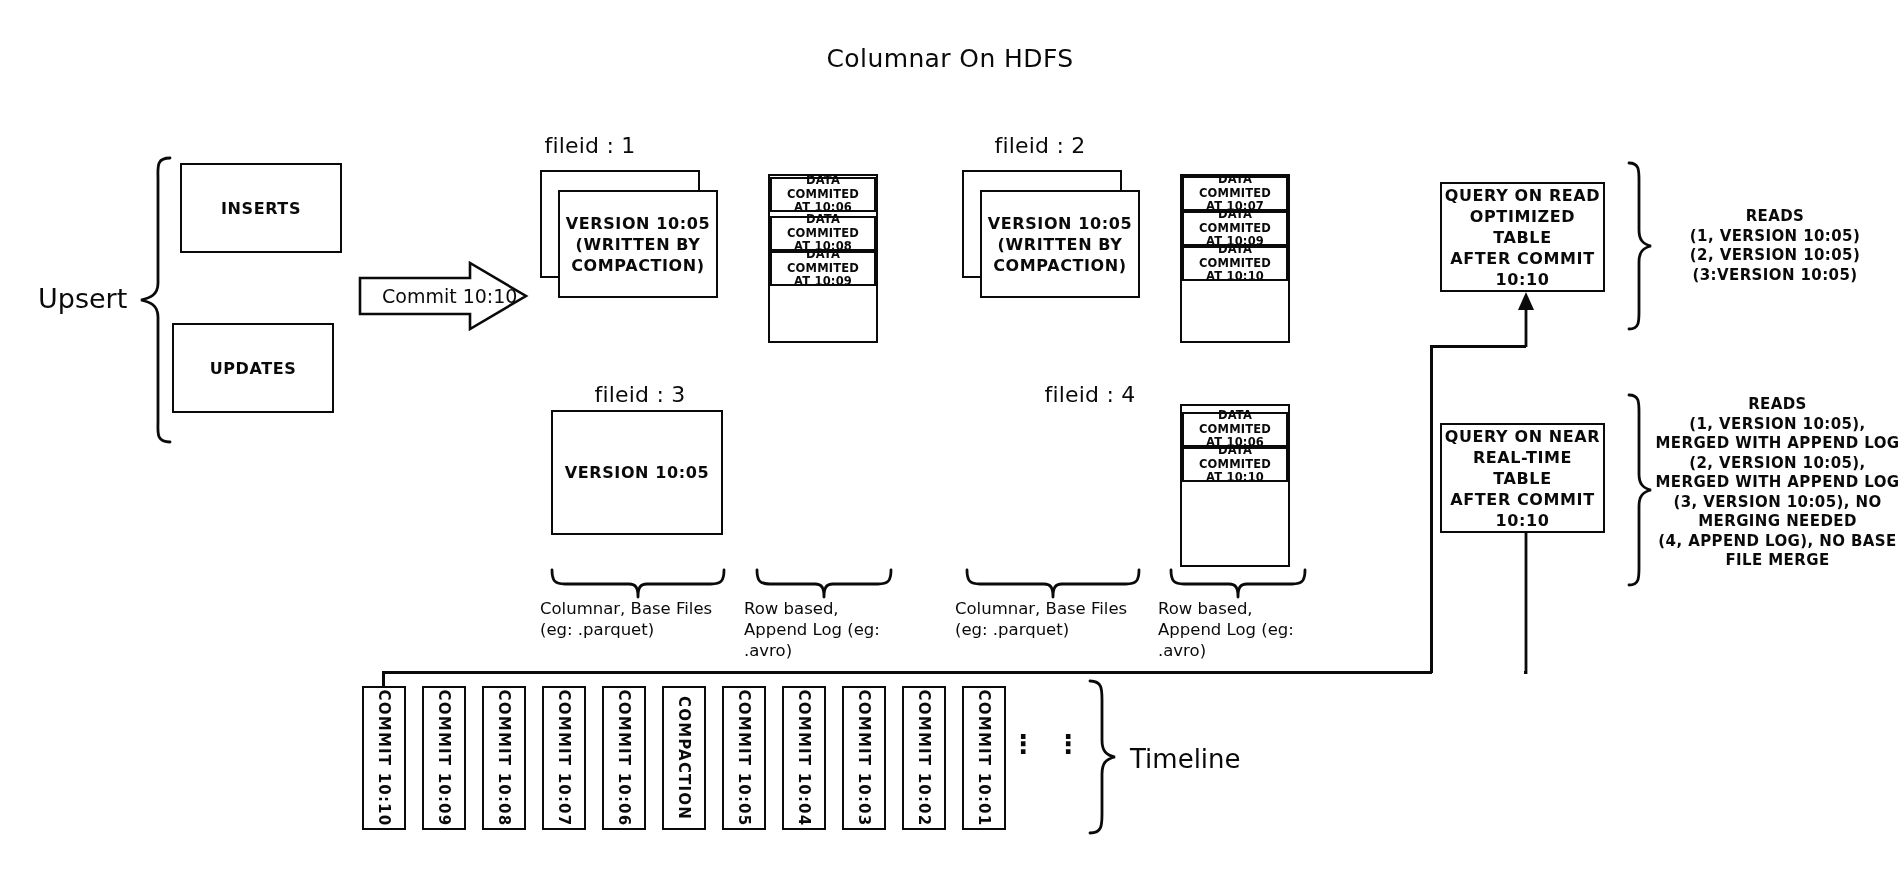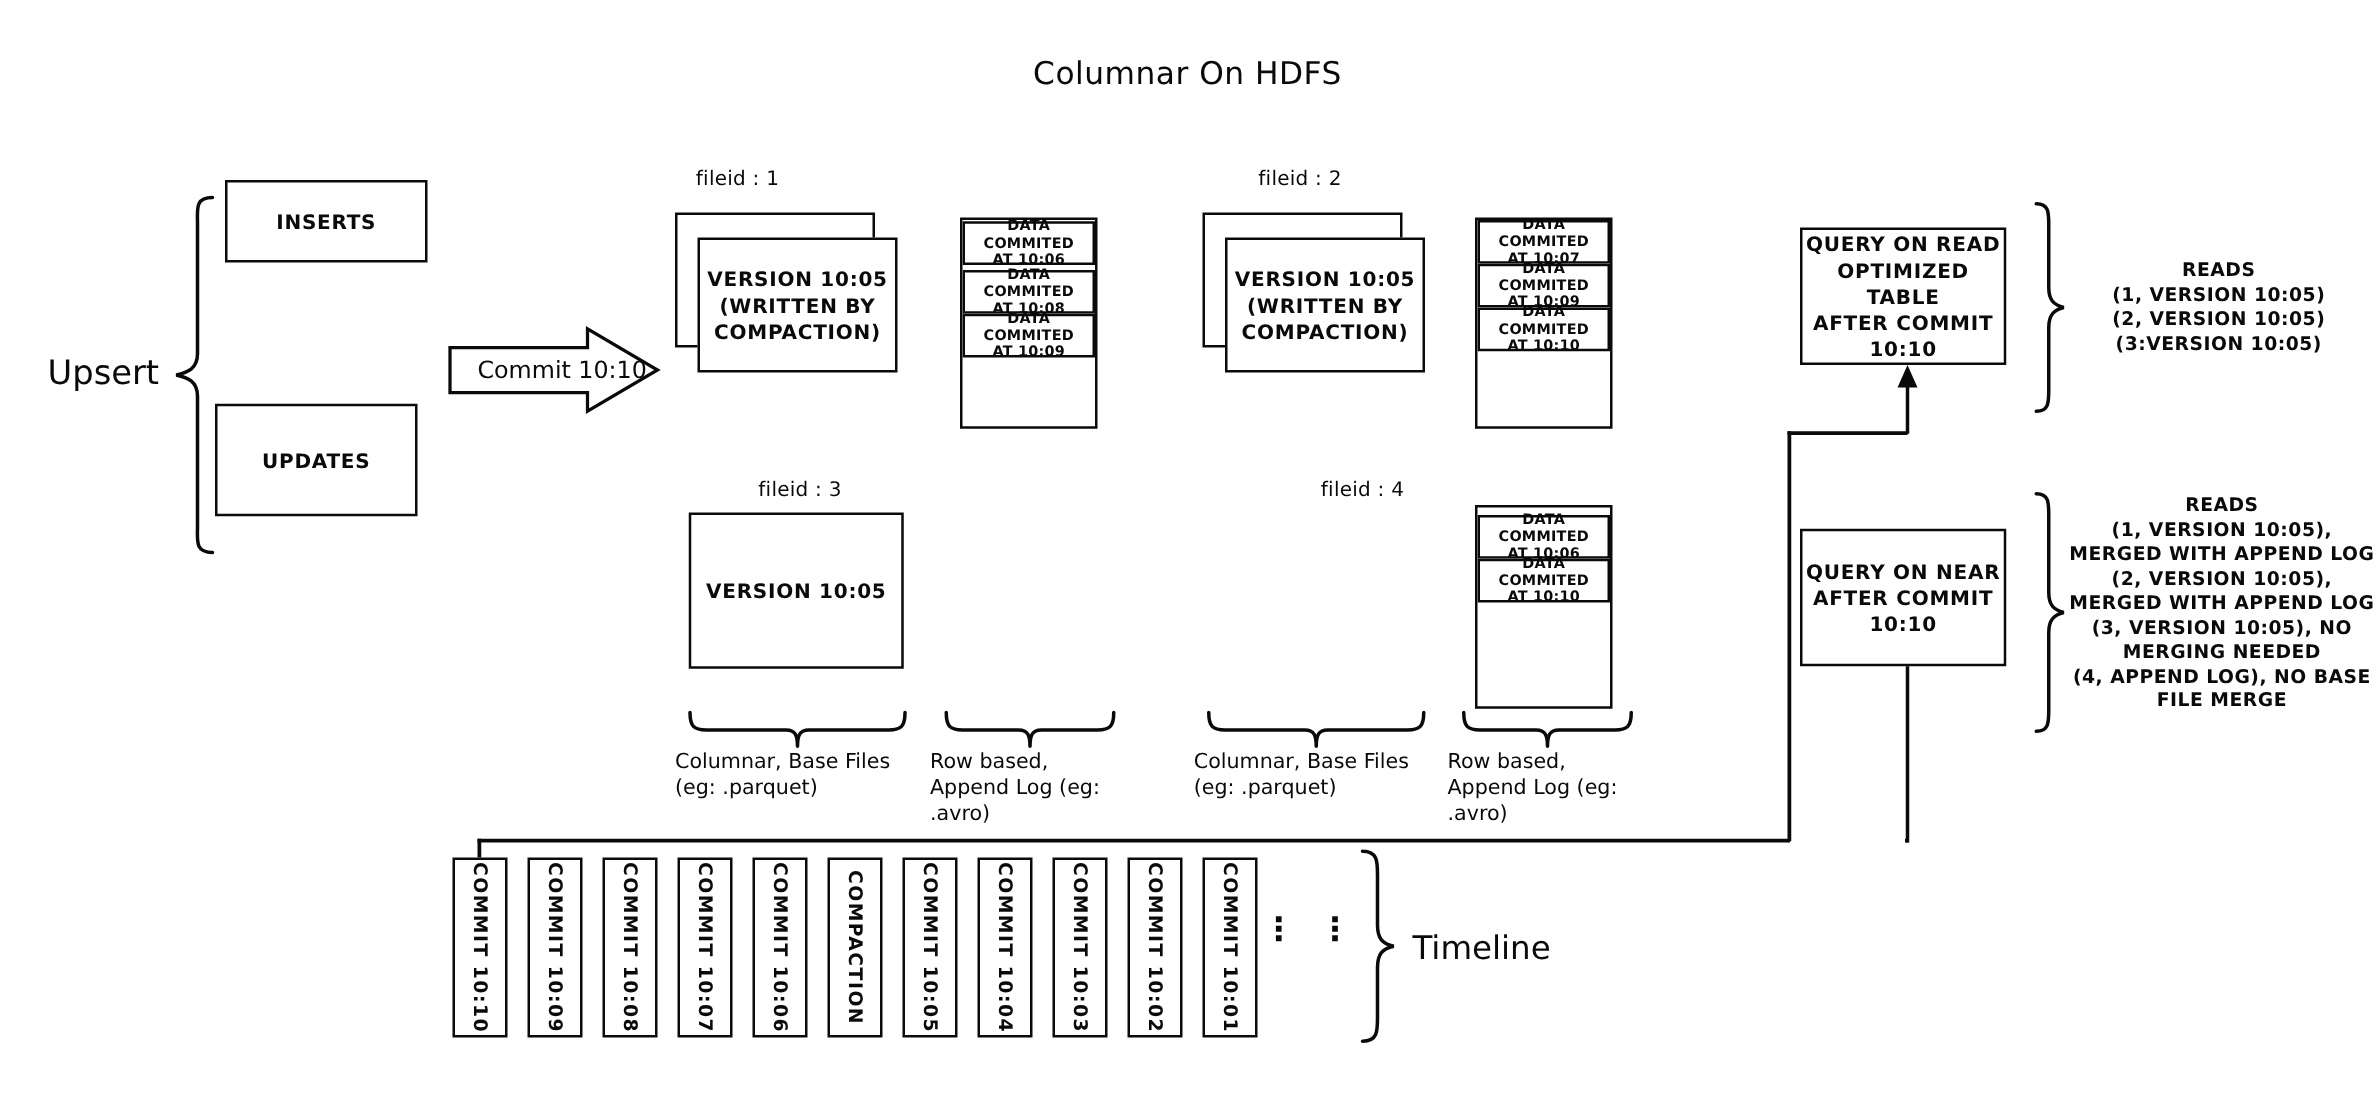--- a/index.html
+++ b/index.html
@@ -12,21 +12,21 @@
   .abs{position:absolute;}
 
   
   .title{
     font-family:"DejaVu Sans", sans-serif;
     font-size:25px;font-weight:400;letter-spacing:.4px;
     text-align:center;white-space:nowrap;
   }
   .hand-label{
     font-family:"DejaVu Sans", sans-serif;
-    font-size:16px;font-weight:400;letter-spacing:.2px;
+    font-size:22px;font-weight:400;letter-spacing:.2px;
     text-align:center;white-space:nowrap;
   }
   .upsert-label{
     font-family:"DejaVu Sans", sans-serif;
     font-size:27px;font-weight:400;white-space:nowrap;
   }
   .timeline-label{
     font-family:"DejaVu Sans", sans-serif;
     font-size:26px;font-weight:400;white-space:nowrap;
   }
@@ -83,21 +83,21 @@
   <div class="abs title" style="left:700px;top:44px;width:500px;">Columnar On HDFS</div>
 
   <div class="abs upsert-label" style="left:38px;top:283px;">Upsert</div>
 
   <div class="abs" style="left:136px;top:155px;">
     <svg width="40" height="290" viewBox="0 0 40 290">
       <path d="M34 3 C20 3 22 12 22 24 L22 128 C22 140 14 143 5 145 C14 147 22 150 22 162 L22 266 C22 278 20 287 34 287" fill="none" stroke="#0a0a0a" stroke-width="2.8" stroke-linecap="round"></path>
     </svg>
   </div>
 
-  <div class="abs rect flexcenter" style="left:180px;top:144px;width:162px;height:66px;">
+  <div class="abs rect flexcenter" style="left:180px;top:163px;width:162px;height:90px;">
     <span class="boxtext">INSERTS</span>
   </div>
 
   <div class="abs rect flexcenter" style="left:172px;top:323px;width:162px;height:90px;">
     <span class="boxtext">UPDATES</span>
   </div>
 
   <div class="abs" style="left:358px;top:261px;">
     <svg width="172" height="70" viewBox="0 0 172 70">
       <path d="M2 17 L112 17 L112 2 L168 35 L112 68 L112 53 L2 53 Z" fill="#fff" stroke="#0a0a0a" stroke-width="2.6" stroke-linejoin="miter"></path>
@@ -270,20 +270,21 @@
   <div class="abs readstext" style="left:1655px;top:207px;width:240px;">
     <div>READS</div>
     <div>(1, VERSION 10:05)</div>
     <div>(2, VERSION 10:05)</div>
     <div>(3:VERSION 10:05)</div>
   </div>
 
   <div class="abs rect flexcenter" style="left:1440px;top:423px;width:165px;height:110px;">
     <div class="boxtext">
       <div>QUERY ON NEAR</div>
+      <div>REAL-TIME TABLE</div>
       <div>AFTER COMMIT</div>
       <div>10:10</div>
     </div>
   </div>
 
   <div class="abs" style="left:1625px;top:392px;">
     <svg width="30" height="196" viewBox="0 0 30 196">
       <path d="M4 3 C14 3 14 10 14 20 L14 82 C14 92 18 96 26 98 C18 100 14 104 14 114 L14 176 C14 186 14 193 4 193" fill="none" stroke="#0a0a0a" stroke-width="2.8" stroke-linecap="round"></path>
     </svg>
   </div>

